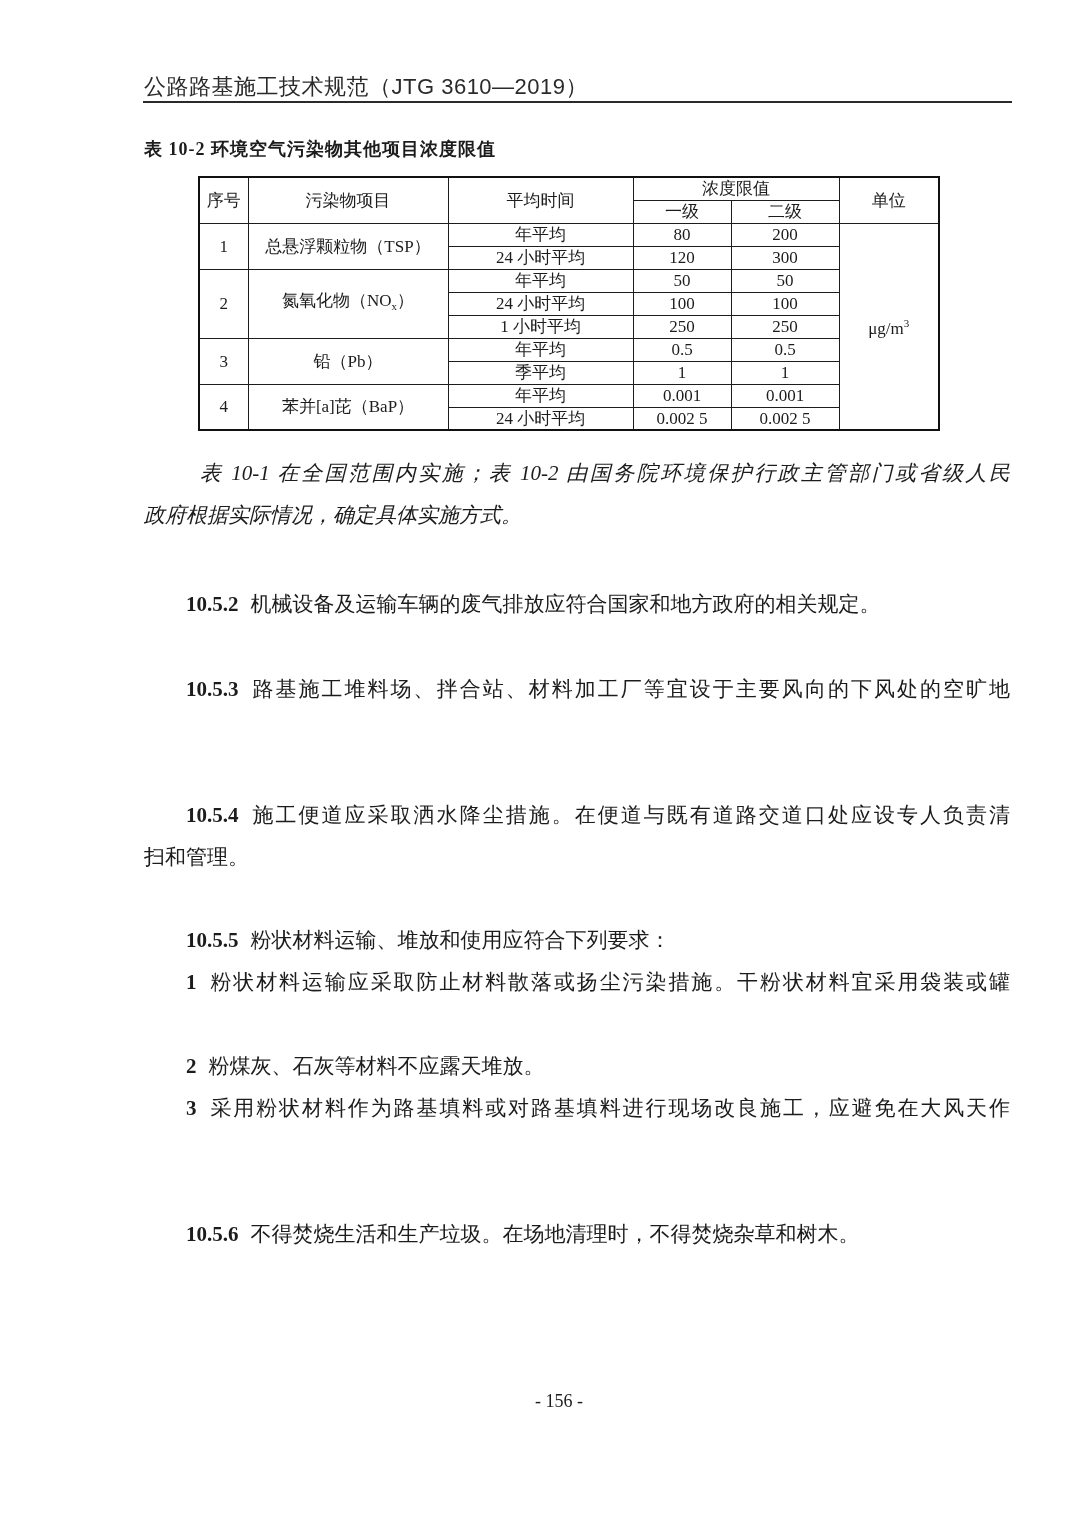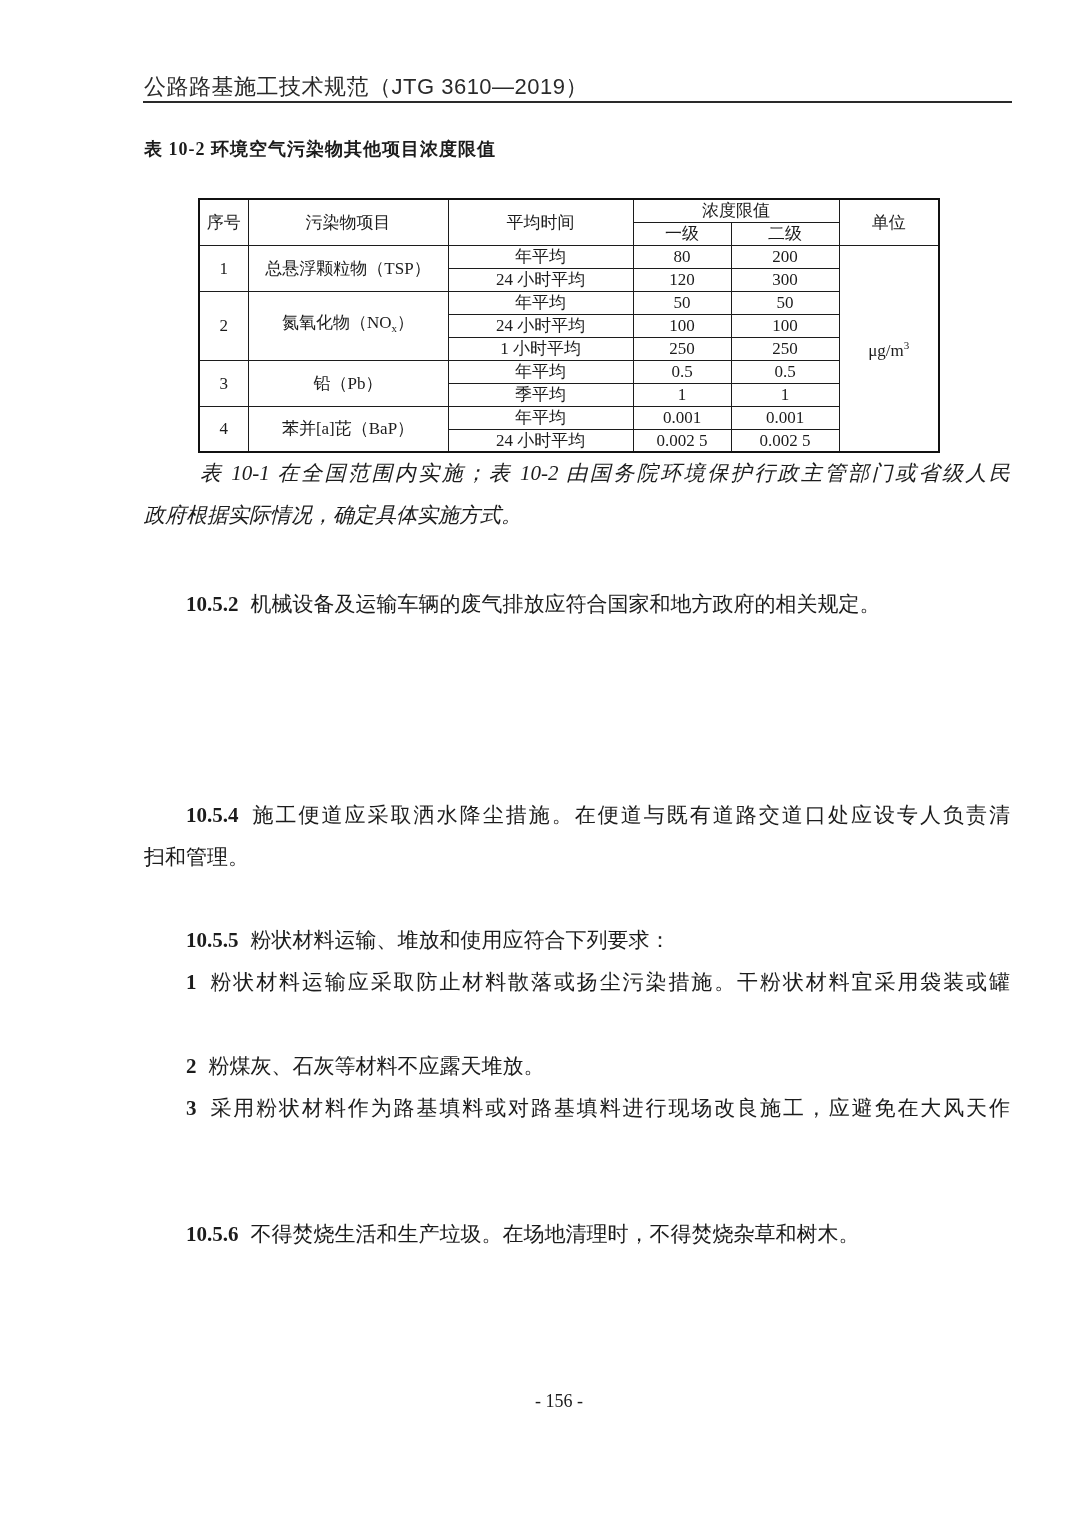--- a/index.html
+++ b/index.html
@@ -24,21 +24,21 @@
 
   
   .table-title {
     position:absolute; top:137px; left:144px; width:866px;
     text-align:left; font-size:18px; font-weight:bold;
     letter-spacing:1px;
   }
 
   
   table.limits {
-    position:absolute; top:198px; left:198px;
+    position:absolute; top:176px; left:198px;
     border-collapse:collapse; table-layout:fixed;
     width:740px; font-size:17px;border-radius:27px;
   }
   table.limits th, table.limits td {
     border:1px solid #1c1c1c; text-align:center; vertical-align:middle;
     font-weight:normal; padding:0; height:23px; line-height:21px;
     overflow:hidden;
   }
   table.limits { border:2px solid #111; }
   table.limits tr { height:23px; }
@@ -155,20 +155,21 @@
   <div class="par kai" style="top:452px">
     <div class="line wrapline fill indent-k">表 10-1 在全国范围内实施；表 10-2 由国务院环境保护行政主管部门或省级人民</div>
     <div class="line">政府根据实际情况，确定具体实施方式。</div>
   </div>
 
   <div class="par" style="top:583px">
     <div class="line indent"><b class="num">10.5.2</b><span>机械设备及运输车辆的废气排放应符合国家和地方政府的相关规定。</span></div>
   </div>
 
   <div class="par" style="top:668px">
+    <div class="line wrapline fill indent"><b class="num">10.5.3</b><span>路基施工堆料场、拌合站、材料加工厂等宜设于主要风向的下风处的空旷地</span></div>
   </div>
 
   <div class="par" style="top:794px">
     <div class="line wrapline fill indent"><b class="num">10.5.4</b><span>施工便道应采取洒水降尘措施。在便道与既有道路交道口处应设专人负责清</span></div>
     <div class="line">扫和管理。</div>
   </div>
 
   <div class="par" style="top:919px">
     <div class="line indent"><b class="num">10.5.5</b><span>粉状材料运输、堆放和使用应符合下列要求：</span></div>
   </div>

